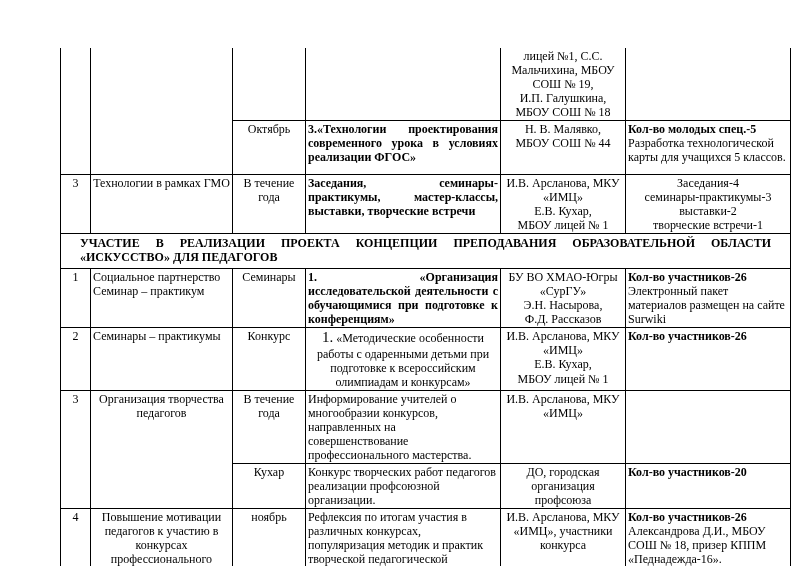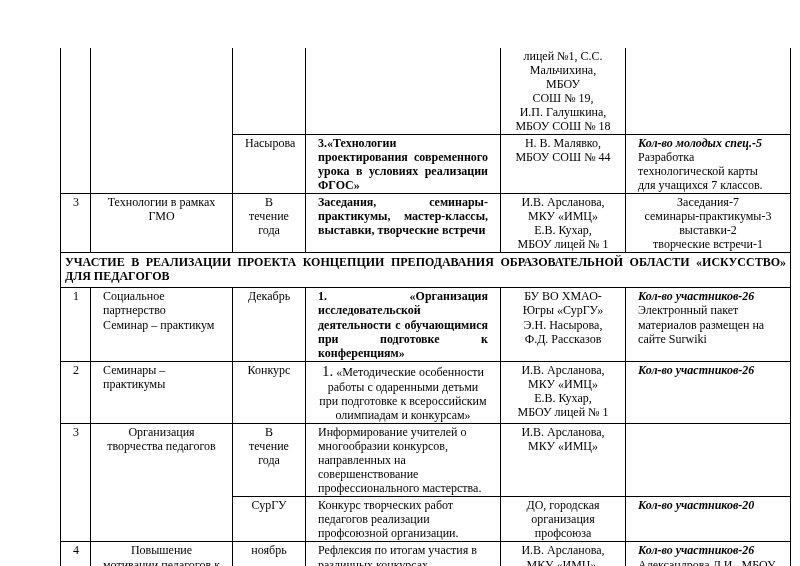--- a/index.html
+++ b/index.html
@@ -11,32 +11,32 @@
   }
   table.doc {
     border-collapse: collapse;
     table-layout: fixed;
     margin: 48px 0 0 60px;
     width: 730px;
   }
   td {
     border: 1px solid #000;
     vertical-align: top;
-    padding: 1px 12px;
+    padding: 1px 2px;
     font-size: 12px;
     line-height: 1.17;
     overflow: hidden;
   }
   tr.first > td { border-top: none; }
   .c   { text-align: center; }
   .j   { text-align: justify; font-weight: bold; }
   .pre { white-space: pre-line; }
-  .b   { font-weight: bold; font-style: italic; }
+  .b   { font-weight: bold; }
   .blk { display: block; }
-  .hdr { font-weight: bold; text-align: justify; padding: 2px 4px; }
+  .hdr { font-weight: bold; text-align: justify; padding: 2px 19px; }
   .bignum { font-size: 15px; }
 </style>
 </head>
 <body>
 
 <div>
   <table class="doc">
     <colgroup>
       <col style="width:30px">
       <col style="width:142px">
@@ -54,53 +54,53 @@
       <td></td>
       <td class="c pre">лицей №1, С.С.
 Мальчихина, МБОУ
 СОШ № 19,
 И.П. Галушкина,
 МБОУ СОШ № 18</td>
       <td></td>
     </tr>
 
     <tr style="height:54px">
-      <td class="c">Насырова</td>
+      <td class="c">Октябрь</td>
       <td class="j">3.«Технологии проектирования современного урока в условиях реализации ФГОС»</td>
       <td class="c pre">Н. В. Малявко,
 МБОУ СОШ № 44</td>
       <td>
         <span class="b blk">Кол-во молодых спец.-5</span>
-        <span class="blk">Разработка технологической карты для учащихся 7 классов.</span>
+        <span class="blk">Разработка технологической карты для учащихся 5 классов.</span>
       </td>
     </tr>
 
     <tr style="height:55px">
       <td class="c">3</td>
       <td class="c">Технологии в рамках ГМО</td>
       <td class="c">В течение года</td>
       <td class="j">Заседания, семинары-практикумы, мастер-классы, выставки, творческие встречи</td>
       <td class="c pre">И.В. Арсланова, МКУ «ИМЦ»
 Е.В. Кухар,
 МБОУ лицей № 1</td>
-      <td class="c pre">Заседания-7
+      <td class="c pre">Заседания-4
 семинары-практикумы-3
 выставки-2
 творческие встречи-1</td>
     </tr>
 
     <tr style="height:35px">
       <td colspan="6" class="hdr">УЧАСТИЕ В РЕАЛИЗАЦИИ ПРОЕКТА КОНЦЕПЦИИ ПРЕПОДАВАНИЯ ОБРАЗОВАТЕЛЬНОЙ ОБЛАСТИ «ИСКУССТВО» ДЛЯ ПЕДАГОГОВ</td>
     </tr>
 
     <tr style="height:58px">
       <td class="c">1</td>
       <td class="pre">Социальное партнерство
 Семинар – практикум</td>
-      <td class="c">Декабрь</td>
+      <td class="c">Семинары</td>
       <td class="j">1. «Организация исследовательской деятельности с обучающимися при подготовке к конференциям»</td>
       <td class="c pre">БУ ВО ХМАО-Югры «СурГУ»
 Э.Н. Насырова,
 Ф.Д. Рассказов</td>
       <td>
         <span class="b blk">Кол-во участников-26</span>
         <span class="blk">Электронный пакет материалов размещен на сайте Surwiki</span>
       </td>
     </tr>
 
@@ -122,21 +122,21 @@
     <tr style="height:55px">
       <td class="c" rowspan="2">3</td>
       <td class="c" rowspan="2">Организация творчества педагогов</td>
       <td class="c">В течение года</td>
       <td>Информирование учителей о многообразии конкурсов, направленных на совершенствование профессионального мастерства.</td>
       <td class="c">И.В. Арсланова, МКУ «ИМЦ»</td>
       <td></td>
     </tr>
 
     <tr style="height:35px">
-      <td class="c">СурГУ</td>
+      <td class="c">Кухар</td>
       <td>Конкурс творческих работ педагогов реализации профсоюзной организации.</td>
       <td class="c">ДО, городская организация профсоюза</td>
       <td>
         <span class="b blk">Кол-во участников-20</span>
       </td>
     </tr>
 
     <tr style="height:120px">
       <td class="c">4</td>
       <td class="c">Повышение мотивации педагогов к участию в конкурсах профессионального мастерства.</td>

